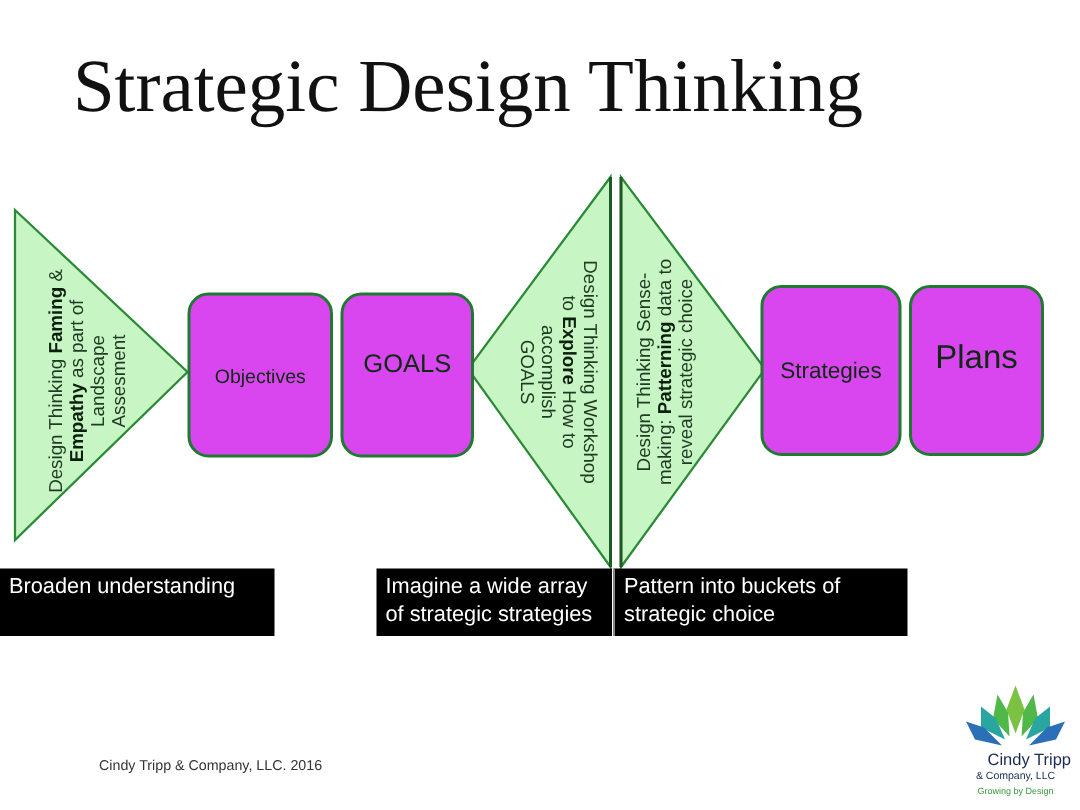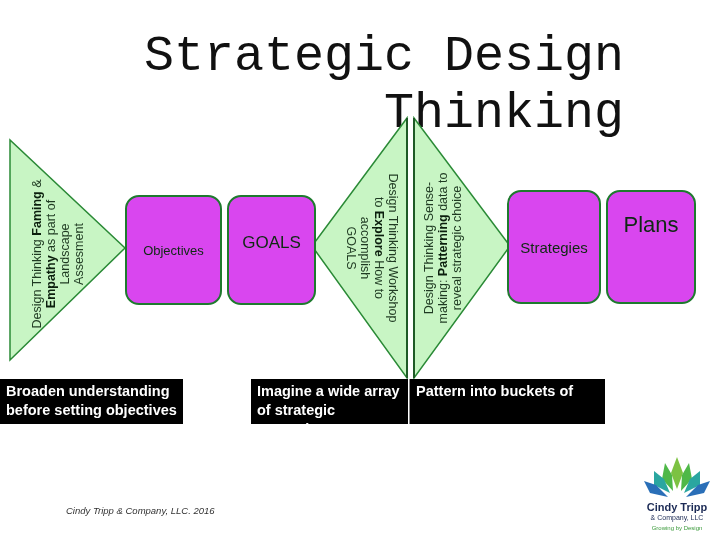--- a/index.html
+++ b/index.html
@@ -1,25 +1,25 @@
 <!DOCTYPE html>
 <html><head>
 <meta charset="utf-8">
 <style>
   html,body{margin:0;padding:0;}
   body{width:720px;height:540px;background:#fff;position:relative;overflow:hidden;font-family:"Liberation Sans",sans-serif;}
-  .title{position:absolute;left:0;top:28px;width:624px;text-align:right;font-family:Liberation Mono, monospace;font-size:50px;color:#111;letter-spacing:0px;font-weight:normal;}
+  .title{position:absolute;left:0;top:28px;width:624px;text-align:center;font-family:Liberation Serif, serif;font-size:50px;color:#111;letter-spacing:0px;font-weight:normal;}
   svg.shapes{position:absolute;left:0;top:0;}
   .box{position:absolute;background:#d946ef;border:2px solid #1e7a2e;border-radius:14px;box-sizing:border-box;display:flex;align-items:center;justify-content:center;color:#0e2a12;}
   .vtext{position:absolute;transform-origin:center center;text-align:center;color:#1f3a22;font-size:12.5px;line-height:14px;}
   .vtext b{color:#0b1f0d;}
-  .cap{position:absolute;background:#000;color:#fff;font-size:14.5px;line-height:19px;padding:3px 6px;box-sizing:border-box;font-weight:bold;}
-  .footer{position:absolute;left:66px;top:505px;font-size:9.5px;color:#333;font-style:italic;}
+  .cap{position:absolute;background:#000;color:#fff;font-size:14.5px;line-height:19px;padding:3px 6px;box-sizing:border-box;}
+  .footer{position:absolute;left:66px;top:505px;font-size:9.5px;color:#333;}
   .logo{position:absolute;left:640px;top:455px;width:74px;height:82px;}
-  .logo-t1{position:absolute;left:0;top:46px;width:74px;text-align:center;font-size:11px;font-weight:bold;color:#1b2a55;}
+  .logo-t1{position:absolute;left:0;top:46px;width:74px;text-align:right;font-size:11px;font-weight:normal;color:#1b2a55;}
   .logo-t2{position:absolute;left:0;top:59px;width:74px;text-align:center;font-size:7px;color:#1b2a55;}
   .logo-t3{position:absolute;left:0;top:70px;width:74px;text-align:center;font-size:6px;color:#3a9a3a;}
 </style>
 </head>
 <body>
 
 <div class="title">Strategic Design Thinking</div>
 
 <svg class="shapes" width="720" height="540">
 
@@ -41,47 +41,47 @@
 
 <div class="box" style="left:125px;top:195px;width:97px;height:110px;font-size:13px;">
   <span>Objectives</span>
 </div>
 <div class="box" style="left:227px;top:195px;width:89px;height:110px;font-size:17px;align-items:flex-start;padding-top:36px;">
   <span>GOALS</span>
 </div>
 <div class="box" style="left:507px;top:190px;width:94px;height:114px;font-size:15px;">
   <span>Strategies</span>
 </div>
-<div class="box" style="left:606px;top:190px;width:90px;height:114px;font-size:22px;align-items:flex-start;padding-top:20px;">
+<div class="box" style="left:606px;top:190px;width:90px;height:114px;font-size:22px;align-items:flex-start;padding-top:33px;">
   <span>Plans</span>
 </div>
 
 <div class="vtext" style="left:285px;top:218px;width:170px;height:60px;transform:rotate(90deg);">
   <div>Design Thinking Workshop</div>
   <div><span>to </span><b>Explore</b><span> How to</span></div>
   <div>accomplish</div>
   <div>GOALS</div>
 </div>
 
 <div class="vtext" style="left:360px;top:225px;width:170px;height:46px;transform:rotate(-90deg);">
   <div>Design Thinking Sense-</div>
   <div><span>making: </span><b>Patterning</b><span> data to</span></div>
   <div>reveal strategic choice</div>
 </div>
 
 <div class="cap" style="left:0;top:379px;width:183px;height:45px;">
   <div>Broaden understanding</div>
-  <div>before setting objectives</div>
 </div>
 <div class="cap" style="left:251px;top:379px;width:157px;height:45px;">
   <div>Imagine a wide array</div>
   <div>of strategic strategies</div>
 </div>
 <div class="cap" style="left:409px;top:379px;width:196px;height:45px;border-left:1px solid #888;">
   <div>Pattern into buckets of</div>
+  <div>strategic choice</div>
 </div>
 
 <div class="footer">Cindy Tripp &amp; Company, LLC. 2016</div>
 
 <div class="logo">
   <svg width="74" height="46">
     <polygon points="37,2 31,18 37,34 43,18" fill="#7cc242"></polygon>
     <polygon points="25,8 22,24 33,36 32,20" fill="#4fb848"></polygon>
     <polygon points="49,8 52,24 41,36 42,20" fill="#4fb848"></polygon>
     <polygon points="14,16 14,30 30,38 24,24" fill="#2aa6a0"></polygon>

